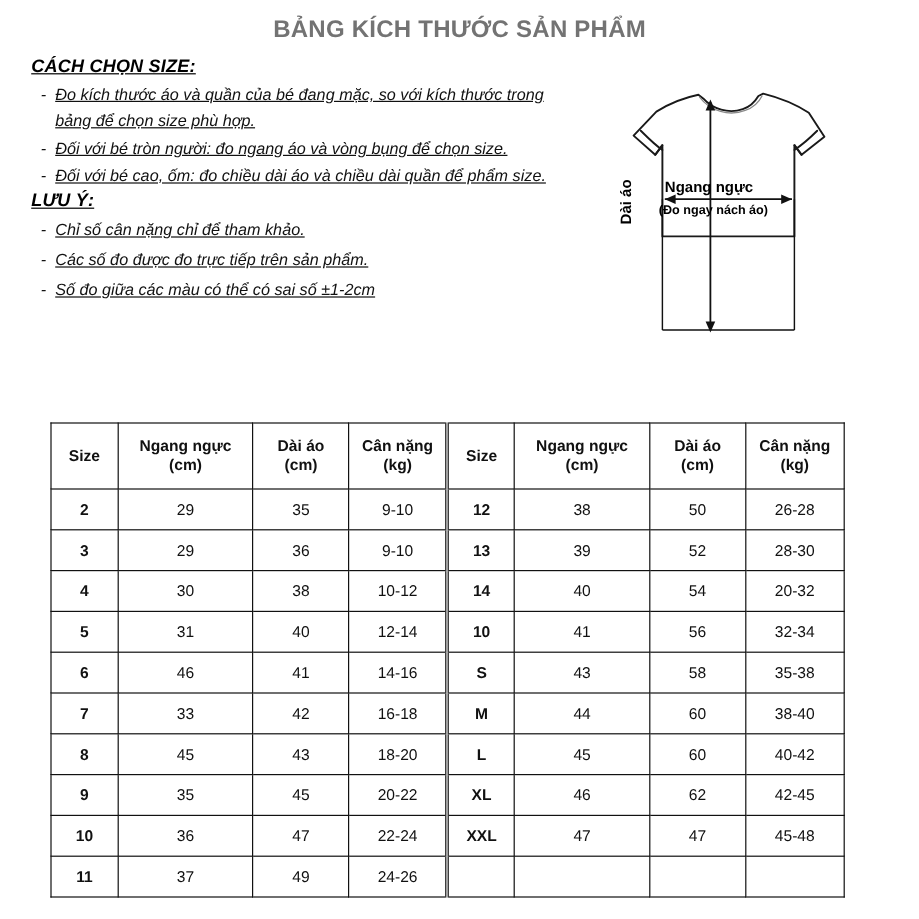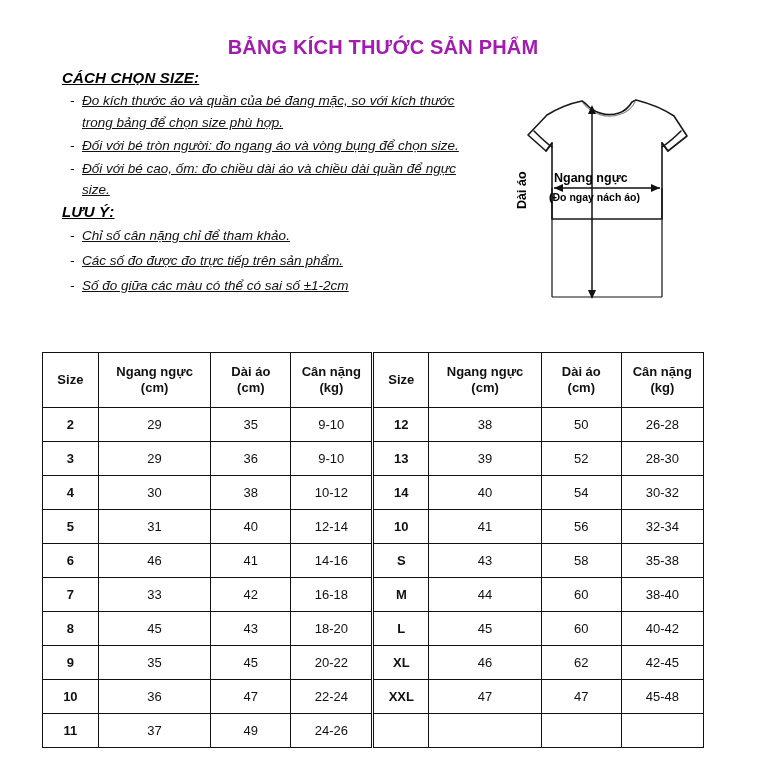--- a/index.html
+++ b/index.html
@@ -16,35 +16,35 @@
     overflow: hidden;
   }
 
   
   .page-title {
     text-align: center;
     font-size: 20px;
     font-weight: bold;
     letter-spacing: 0.2px;
     margin: 0;
-    padding-top: 36px;
-    color: #a21caf;
+    padding-top: 14px;
+    color: #737373;
   }
 
   
   .top-area {
     display: flex;
     align-items: flex-start;
     padding: 10px 0 0 0;
     height: 280px;
     box-sizing: border-box;
   }
   .instructions {
     width: 460px;
-    padding-left: 62px;
+    padding-left: 26px;
     box-sizing: border-box;
   }
   .sec-heading {
     font-size: 15px;
     font-weight: bold;
     font-style: italic;
     text-decoration: underline;
     margin: 0 0 4px 0;
     color: #000;
     letter-spacing: 0.2px;
@@ -173,21 +173,21 @@
       <li>
         <span class="dash">-</span>
         <span class="btext">Đo kích thước áo và quần của bé đang mặc, so với kích thước trong bảng để chọn size phù hợp.</span>
       </li>
       <li>
         <span class="dash">-</span>
         <span class="btext">Đối với bé tròn người: đo ngang áo và vòng bụng để chọn size.</span>
       </li>
       <li>
         <span class="dash">-</span>
-        <span class="btext">Đối với bé cao, ốm: đo chiều dài áo và chiều dài quần để ngực size.</span>
+        <span class="btext">Đối với bé cao, ốm: đo chiều dài áo và chiều dài quần để phẩm size.</span>
       </li>
     </ul>
 
     <div class="sec-heading second">LƯU Ý:</div>
     <ul class="bullet-list notes">
       <li>
         <span class="dash">-</span>
         <span class="btext">Chỉ số cân nặng chỉ để tham khảo.</span>
       </li>
       <li>
@@ -308,21 +308,21 @@
           <td>28-30</td>
         </tr>
         <tr>
           <td class="size-cell">4</td>
           <td>30</td>
           <td>38</td>
           <td class="div-right">10-12</td>
           <td class="size-cell">14</td>
           <td>40</td>
           <td>54</td>
-          <td>30-32</td>
+          <td>20-32</td>
         </tr>
         <tr>
           <td class="size-cell">5</td>
           <td>31</td>
           <td>40</td>
           <td class="div-right">12-14</td>
           <td class="size-cell">10</td>
           <td>41</td>
           <td>56</td>
           <td>32-34</td>

